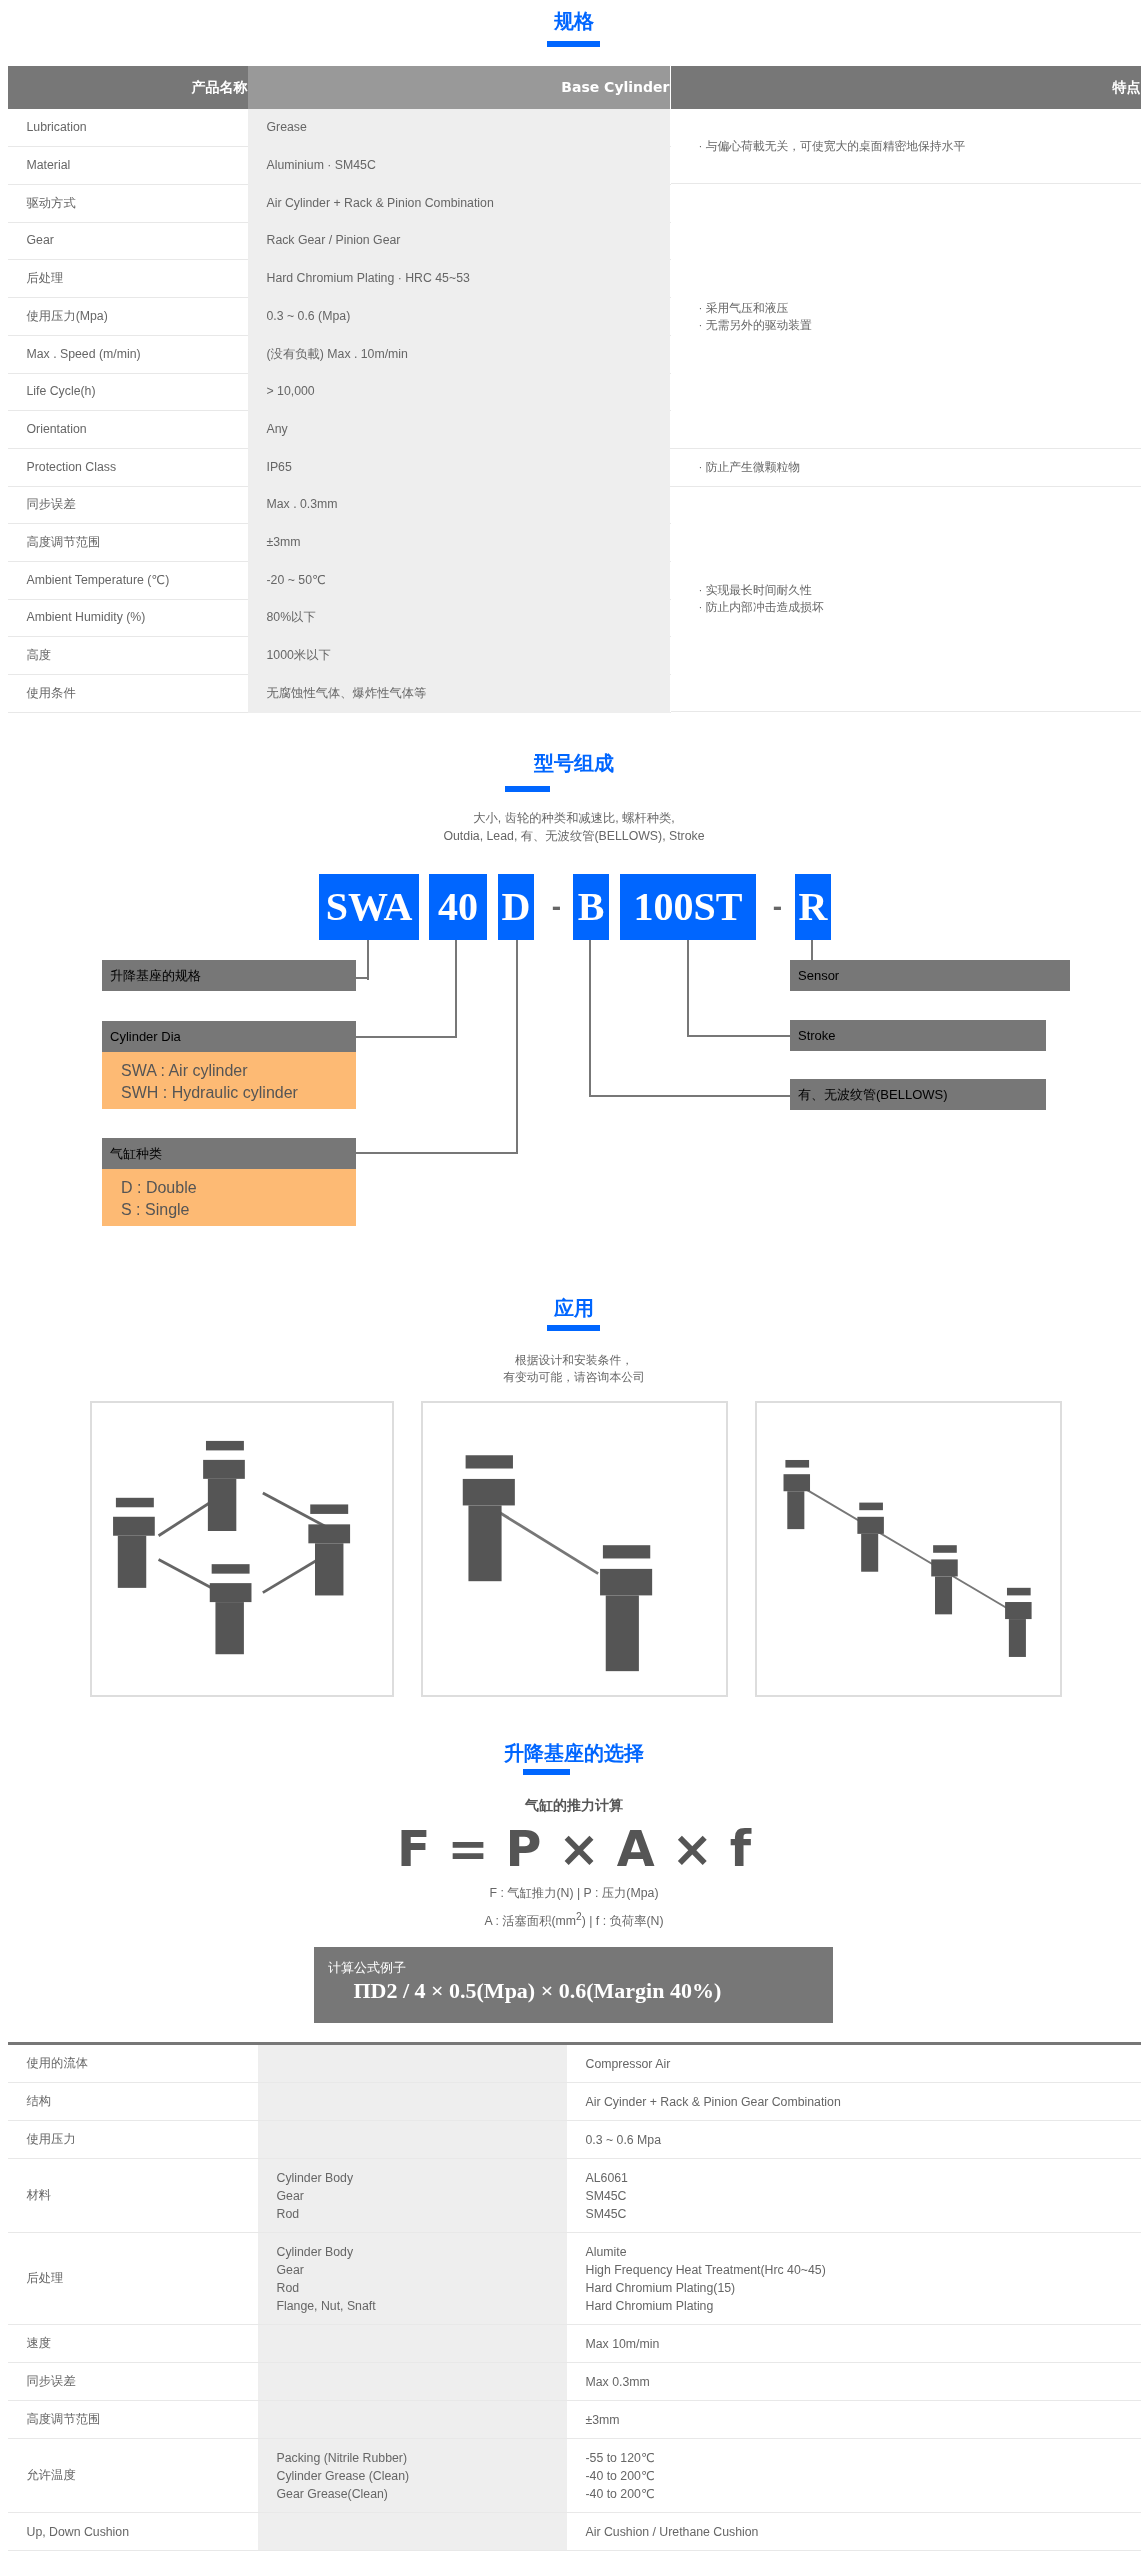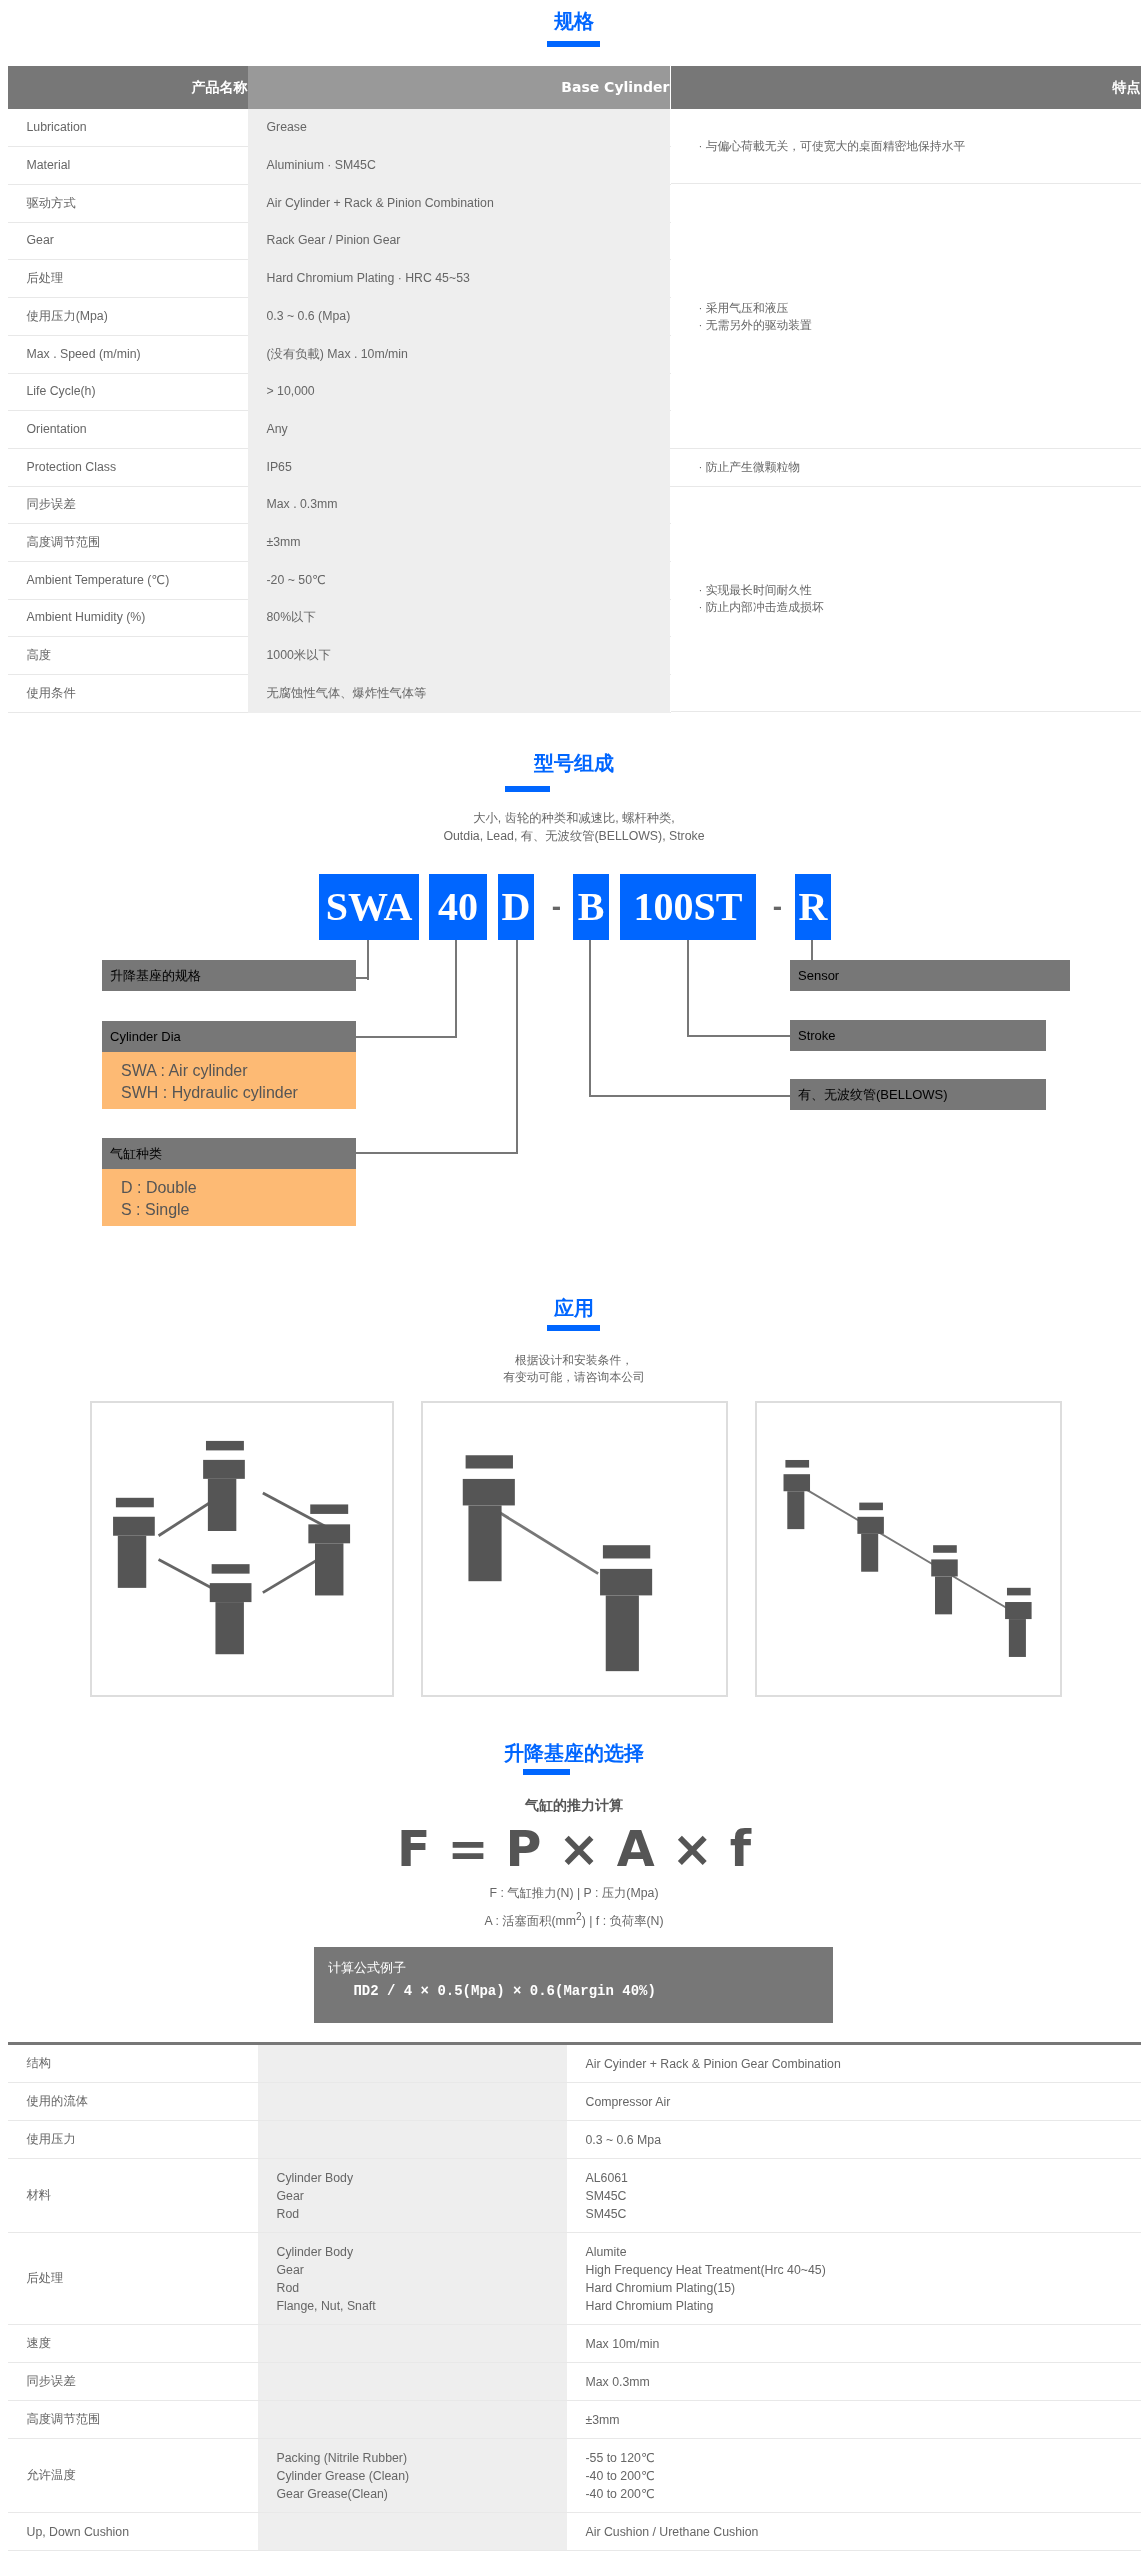--- a/index.html
+++ b/index.html
@@ -29,21 +29,21 @@
   
   .appbox { position: absolute; top: 1401px; height: 296px; border: 2.8px solid #dddddd; background: #fff; }
   .appbox svg { width: 100%; height: 100%; }
 
   
   .formula-sub { position: absolute; left: 0; width: 1148px; text-align: center; font-weight: bold; color: #555; font-size: 14px; }
   .formula { position: absolute; left: 0; width: 1148px; text-align: center; font-weight: bold; color: #555; font-size: 49px; line-height: 57px; font-family: "DejaVu Sans", sans-serif; }
   .legend { position: absolute; left: 0; width: 1148px; text-align: center; font-size: 12.3px; color: #666; }
   .example { position: absolute; left: 314px; top: 1947px; width: 519px; height: 76px; background: #777; color: #fff; padding: 11.3px 0 0 14px; }
   .example .t { font-size: 13px; line-height: 19px; }
-  .example .f { font-size: 14px; font-weight: bold; line-height: 28px; padding-left: 25.4px; font-family: Liberation Mono, monospace; }
+  .example .f { font-size: 22px; font-weight: bold; line-height: 28px; padding-left: 25.4px; font-family: Liberation Serif, serif; }
 
   
   .btable { position: absolute; left: 7.5px; top: 2042px; width: 1133px; border-top: 3.8px solid #777; }
   .brow { position: relative; border-bottom: 1.9px solid #e8e8e8; display: flex; }
   .brow .b1 { width: 250px; padding-left: 19px; font-size: 12.3px; color: #666; display: flex; align-items: center; }
   .brow .b2 { width: 309px; background: #eeeeee; padding-left: 19px; font-size: 12.3px; color: #666; display: flex; flex-direction: column; justify-content: center; line-height: 18px; }
   .brow .b3 { flex: 1; padding-left: 19px; font-size: 12.3px; color: #666; display: flex; flex-direction: column; justify-content: center; line-height: 18px; }
 </style>
 </head>
 <body>
@@ -251,31 +251,31 @@
 <div class="legend" style="top:1885px;">F : 气缸推力(N)  |  P : 压力(Mpa)</div>
 <div class="legend" style="top:1911px;"><span>A : 活塞面积(mm</span><sup>2</sup><span>)  |  f : 负荷率(N)</span></div>
 
 <div class="example">
   <div class="t">计算公式例子</div>
   <div class="f">ΠD2 / 4 × 0.5(Mpa) × 0.6(Margin 40%)</div>
 </div>
 
 <div class="btable" id="btable">
     <div class="brow" style="height: 38px;">
+      <div class="b1">使用的流体</div>
+      <div class="b2"></div>
+      <div class="b3">
+        <div>Compressor Air</div>
+      </div>
+    </div>
+    <div class="brow" style="height: 38px;">
       <div class="b1">结构</div>
       <div class="b2"></div>
       <div class="b3">
         <div>Air Cyinder + Rack &amp; Pinion Gear Combination</div>
-      </div>
-    </div>
-    <div class="brow" style="height: 38px;">
-      <div class="b1">使用的流体</div>
-      <div class="b2"></div>
-      <div class="b3">
-        <div>Compressor Air</div>
       </div>
     </div>
     <div class="brow" style="height: 38px;">
       <div class="b1">使用压力</div>
       <div class="b2"></div>
       <div class="b3">
         <div>0.3 ~ 0.6 Mpa</div>
       </div>
     </div>
     <div class="brow" style="height: 74px;">

